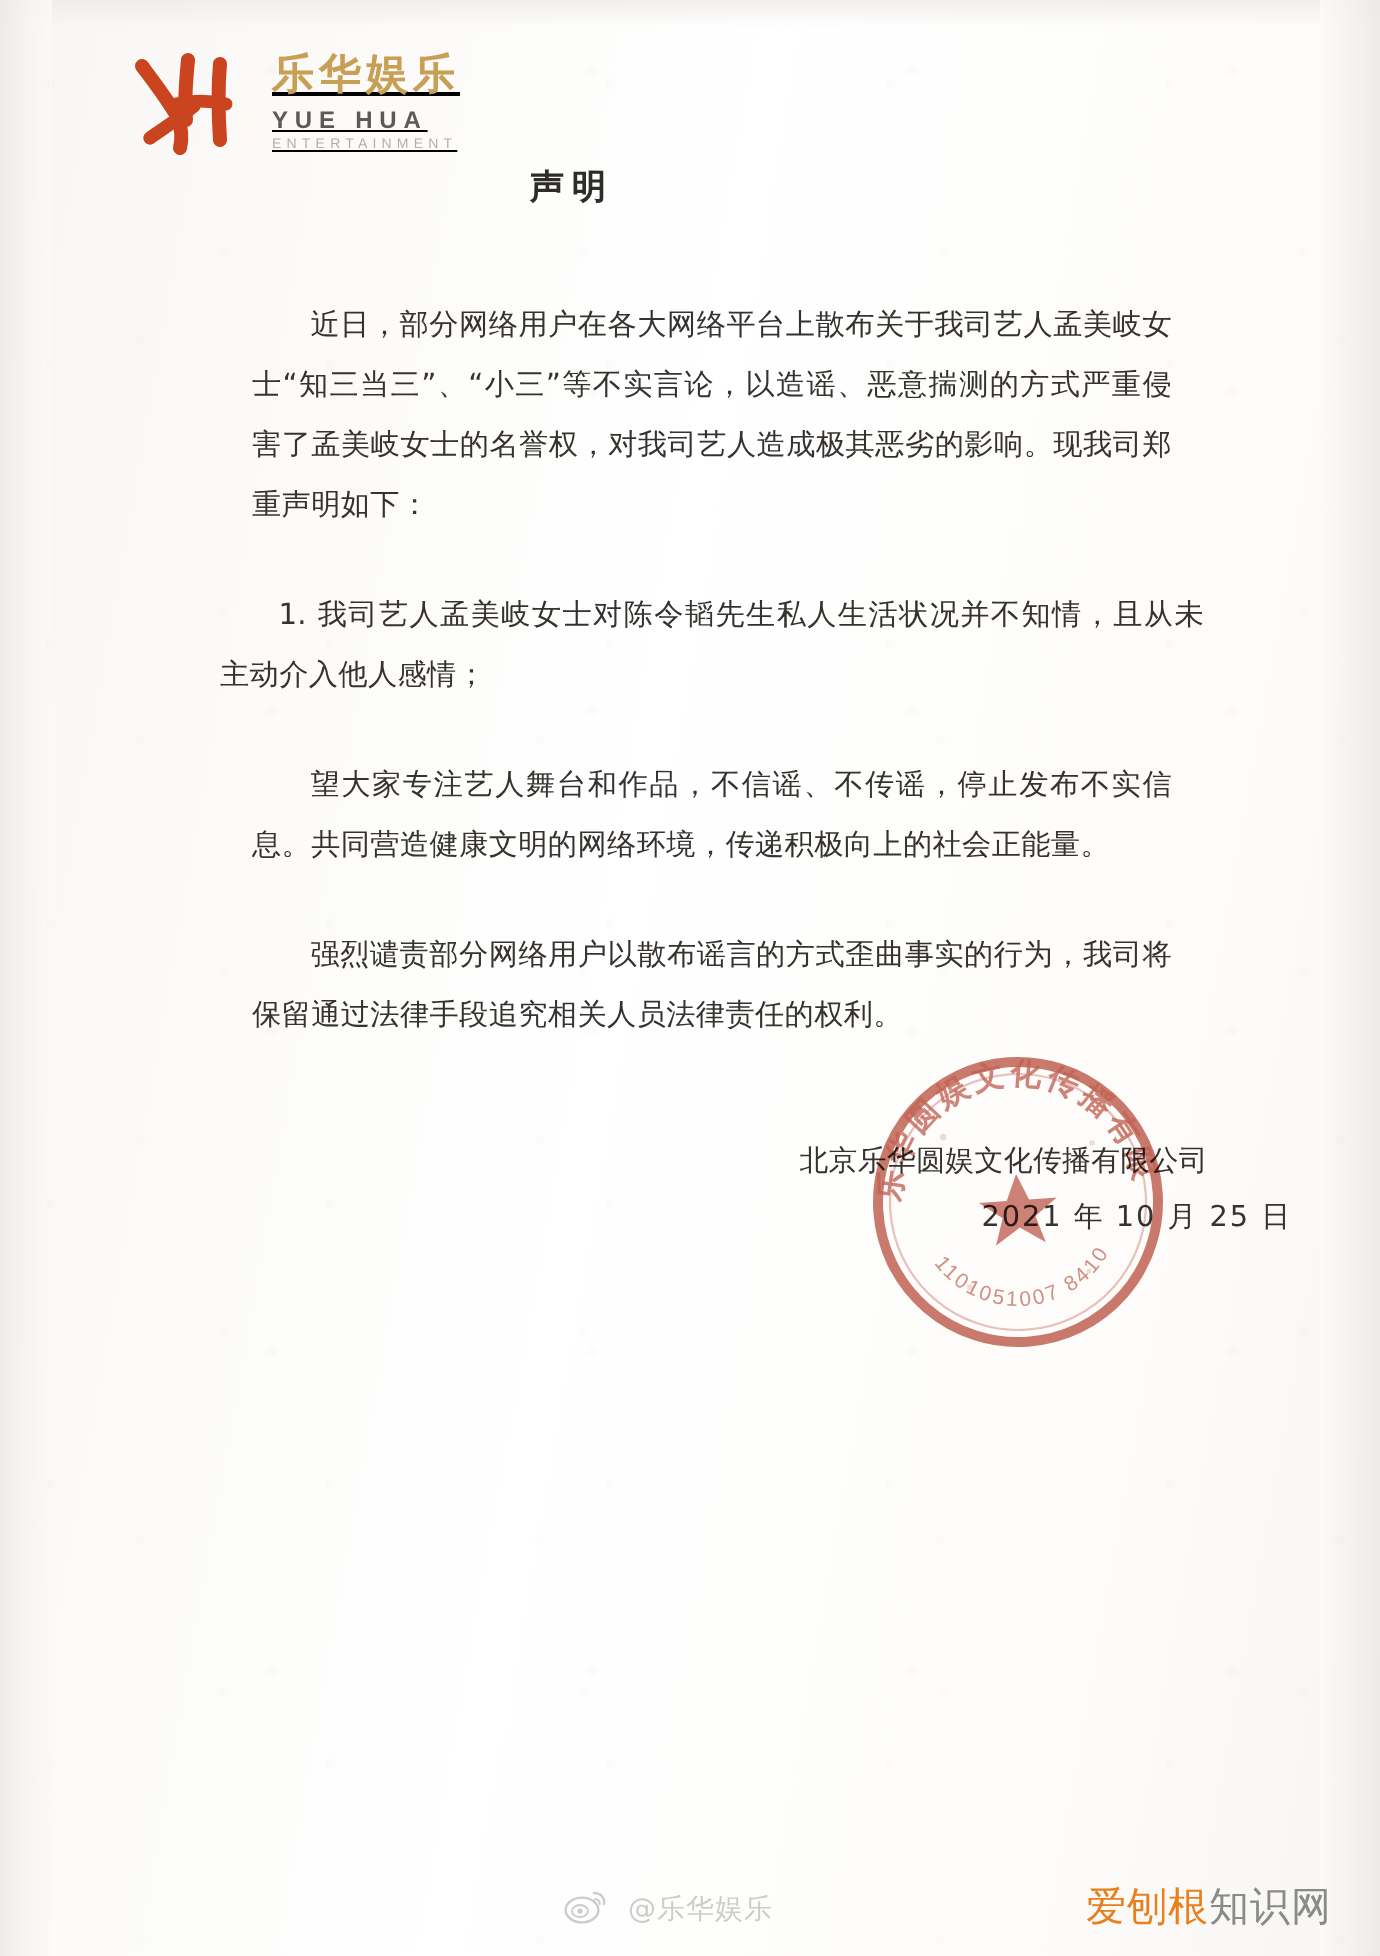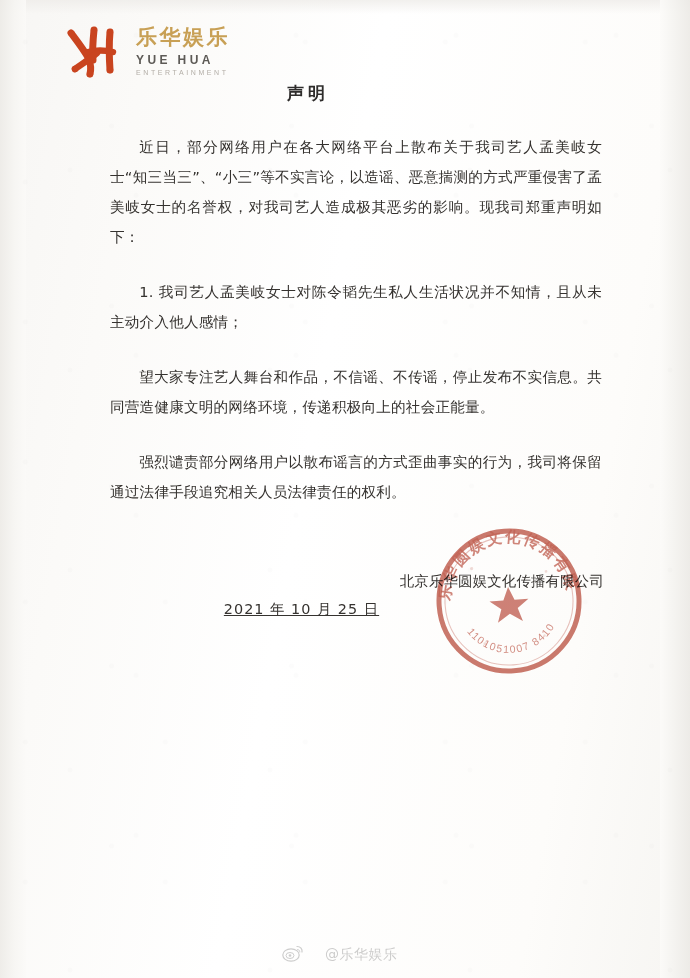--- a/index.html
+++ b/index.html
@@ -70,20 +70,21 @@
     height: 56px;
     position: relative;
     flex: none;
   }
   .logo-mark svg { display: block; }
   .logo-words {
     display: flex;
     flex-direction: column;
     justify-content: center;
     padding-bottom: 2px;
+    text-decoration: underline;
   }
   .logo-cn {
     font-family: "DejaVu Sans", "Liberation Sans", sans-serif;
     font-size: 21px;
     font-weight: bold;
     letter-spacing: 2.5px;
     color: #c8a055;
     line-height: 1.12;
     white-space: nowrap;
   }
@@ -111,37 +112,36 @@
     left: 0;
     top: 82px;
     width: 568px;
     text-align: center;
     font-family: "DejaVu Sans", "Liberation Sans", sans-serif;
     font-size: 17px;
     font-weight: bold;
     letter-spacing: 4px;
     color: #2e2c2b;
     text-indent: 4px;
-    padding-left: 22px;
   }
 
   #doc-body {
     position: absolute;
     left: 110px;
     top: 132px;
     width: 492px;
     font-family: "DejaVu Sans", "Liberation Sans", sans-serif;
     font-size: 14.6px;
     line-height: 30px;
     color: #35322f;
     letter-spacing: .2px;
     text-align: justify;
   }
   .para {
-    margin: 0;
+    margin: 16px;
     text-indent: 2em;
   }
   .para.gap      { margin-top: 25px; }
   .list-item {
     margin: 0;
     text-indent: 2em;
   }
   .list-item.first { margin-top: 25px; }
 
   
@@ -154,25 +154,24 @@
     font-size: 14.4px;
     color: #35322f;
     letter-spacing: .2px;
   }
   #sign-company {
     text-align: right;
     padding-right: 86px;
     line-height: 26px;
   }
   #sign-date {
-    text-align: center;
-    padding-right: 87px;
+    text-align: right;
+    padding-right: 44px;
     line-height: 30px;
     letter-spacing: 1px;
-    text-decoration: underline;
   }
 
   
   #seal {
     position: absolute;
     left: 430px;
     top: 522px;
     width: 158px;
     height: 158px;
     pointer-events: none;
@@ -182,21 +181,21 @@
   }
   #seal svg { display: block; }
 
   
   #weibo-watermark {
     position: absolute;
     left: 282px;
     top: 944px;
     display: flex;
     align-items: center;
-    gap: 21px;
+    gap: 10px;
     opacity: .30;
   }
   #weibo-watermark .wb-text {
     font-family: "DejaVu Sans", "Liberation Sans", sans-serif;
     font-size: 14px;
     color: #5a5a5a;
     letter-spacing: .5px;
   }
 
   #site-watermark {
@@ -302,13 +301,16 @@
         <ellipse cx="9" cy="11" rx="8.2" ry="6.2" fill="none" stroke="#5a5a5a" stroke-width="1.2"></ellipse>
         <ellipse cx="8" cy="11.5" rx="4" ry="3" fill="none" stroke="#5a5a5a" stroke-width="1"></ellipse>
         <circle cx="8" cy="11.5" r="1.3" fill="#5a5a5a"></circle>
         <path d="M15 2.5 C18.5 2.5, 20.5 5, 20 8" fill="none" stroke="#5a5a5a" stroke-width="1.2" stroke-linecap="round"></path>
         <path d="M15.5 5.6 C17.2 5.6, 18 6.8, 17.8 8.1" fill="none" stroke="#5a5a5a" stroke-width="1" stroke-linecap="round"></path>
       </svg>
     </span>
     <span class="wb-text">@乐华娱乐</span>
   </div>
 
+  <div id="site-watermark">
+    <span class="wm-a">爱刨根</span><span class="wm-b">知识网</span>
+  </div>
 </div>
 
 </body></html>

